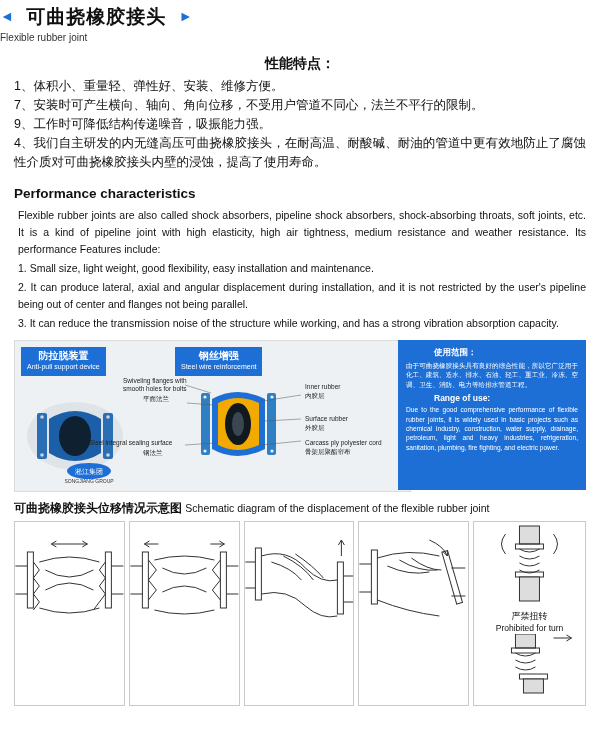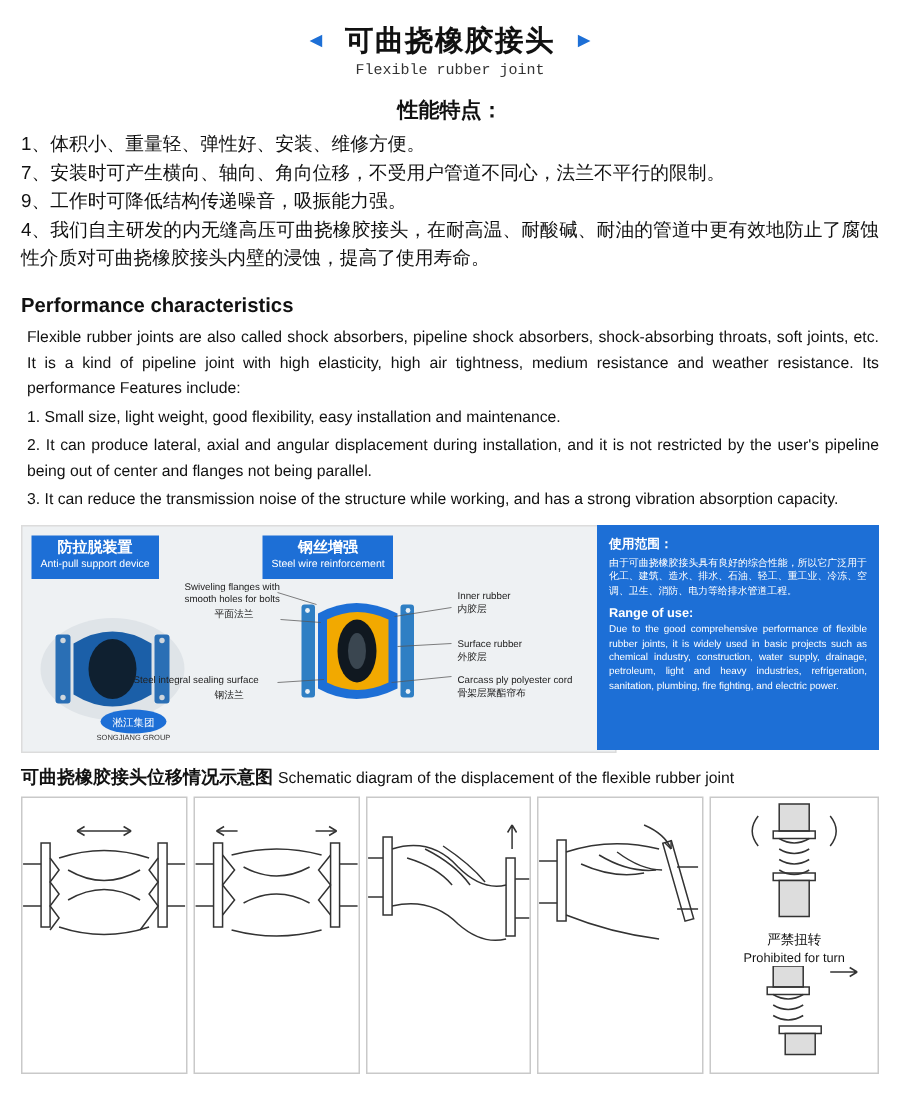--- a/index.html
+++ b/index.html
@@ -8,34 +8,34 @@
     background:#ffffff;
     font-family:"Liberation Sans", sans-serif;
     color:#111;
     overflow:hidden;
     position:relative;
   }
   .page{position:relative;width:600px;height:744px;box-sizing:border-box;}
 
   
   .title-wrap{
-    text-align:center;
-    padding-top:14px;
+    text-align:left;
+    padding-top:4px;
   }
   .title-main{
     font-size:19px;font-weight:bold;color:#111;letter-spacing:1px;
     display:inline-block;
   }
   .tri{
     color:#1d6fd6;font-size:14px;display:inline-block;vertical-align:2px;
   }
   .tri.left{margin-right:8px;}
   .tri.right{margin-left:8px;}
   .title-sub{
-    font-size:10px;color:#333;margin-top:2px;font-family:Liberation Mono, monospace;
+    font-size:10px;color:#333;margin-top:2px;
   }
 
   
   .cn-block{
     padding:6px 14px 0 14px;
   }
   .cn-h{
     font-size:14px;font-weight:bold;margin:6px 0 4px 0;text-align:center;
   }
   .cn-p{
@@ -70,21 +70,21 @@
   .badge .b-cn{font-size:10px;font-weight:bold;display:block;}
   .badge .b-en{font-size:7px;display:block;}
   .badge1{left:6px;top:6px;}
   .badge2{left:160px;top:6px;}
 
   .fig-right{
     position:absolute;right:0;top:0;width:188px;height:150px;
     background:#1d6fd6;color:#fff;
     padding:7px 8px;box-sizing:border-box;
   }
-  .fr-t{font-size:8.5px;font-weight:bold;margin-bottom:2px;}
+  .fr-t{font-size:8.5px;font-weight:bold;margin-bottom:2px;margin-left:28px;}
   .fr-p{font-size:6.6px;line-height:9.4px;margin:0 0 4px 0;text-align:justify;}
 
   
   .sch-title{
     margin:10px 14px 4px 14px;
     font-size:12px;font-weight:bold;
   }
   .sch-title .en{font-weight:normal;font-size:10.5px;}
   .sch-grid{
     margin:0 14px;

